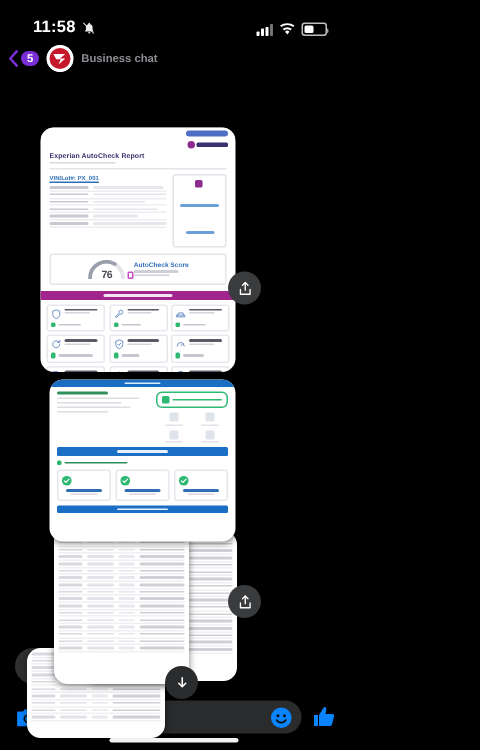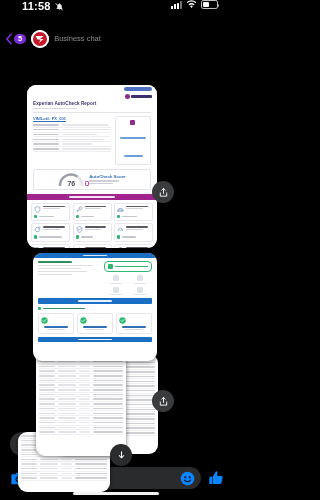--- a/index.html
+++ b/index.html
@@ -1,20 +1,20 @@
 <!DOCTYPE html>
 <html><head>
 <meta charset="utf-8">
 <style>
   * { margin:0; padding:0; box-sizing:border-box; }
   html,body { width:232px; height:500px; background:#000; overflow:hidden; }
   body { font-family:"Liberation Sans", sans-serif; color:#fff; position:relative; }
 
   
-  .statusbar { height:24px; display:flex; align-items:flex-start; justify-content:space-between; padding:0 14px 0 22px; }
+  .statusbar { height:24px; display:flex; align-items:flex-end; justify-content:space-between; padding:0 14px 0 22px; }
   .sb-time { font-size:11px; font-weight:bold; letter-spacing:.2px; display:flex; align-items:center; gap:4px; }
   .bell-mute { width:9px; height:9px; position:relative; display:inline-block; opacity:.92; }
   .bell-mute svg { width:9px; height:9px; display:block; }
   .sb-right { display:flex; align-items:center; gap:4px; }
   .sig { display:flex; align-items:flex-end; gap:1px; height:8px; }
   .sig i { width:2px; background:#fff; display:block; border-radius:.5px; }
   .sig i:nth-child(1){height:3px;} .sig i:nth-child(2){height:4.5px;}
   .sig i:nth-child(3){height:6px;} .sig i:nth-child(4){height:8px;opacity:.45;}
   .wifi svg { width:11px; height:9px; display:block; }
   .batt { width:17px; height:8.5px; border:1px solid rgba(255,255,255,.75); border-radius:2.2px; position:relative; padding:1px; }
@@ -23,21 +23,21 @@
 
   
   .chat-header { height:30px; display:flex; align-items:center; padding:0 8px 0 5px; gap:5px; }
   .back-wrap { display:flex; align-items:center; gap:1px; flex:0 0 auto; }
   .chev svg { width:8px; height:12px; display:block; }
   .badge { background:#7a2fd6; color:#fff; font-size:7.5px; font-weight:bold; border-radius:7px; padding:1.5px 4px; line-height:1; }
   .avatar { width:18px; height:18px; border-radius:50%; background:#fff; display:flex; align-items:center; justify-content:center; flex:0 0 auto; overflow:hidden; }
   .avatar svg { width:18px; height:18px; display:block; }
   .htext { display:flex; flex-direction:column; justify-content:center; line-height:1.1; min-width:0; }
   .htitle { font-size:10.5px; font-weight:bold; letter-spacing:-.15px; white-space:nowrap; }
-  .hsub { font-size:7.5px; color:#8a8d91; margin-top:.5px; }
+  .hsub { font-size:7.5px; color:#8a8d91; margin-top:.5px;font-weight:bold; }
 
   
   .thread { position:relative; height:372px; }
 
   .doc { position:absolute; background:#fff; border-radius:9px; overflow:hidden; box-shadow:0 1px 5px rgba(0,0,0,.5); }
 
   
   .doc1 { left:27px; top:31px; width:130px; height:163px; }
   .d1-top { height:7px; background:#fff; position:relative; }
   .pill { position:absolute; right:5px; top:2px; width:28px; height:3.6px; border-radius:2px; background:#4f6fc4; }

